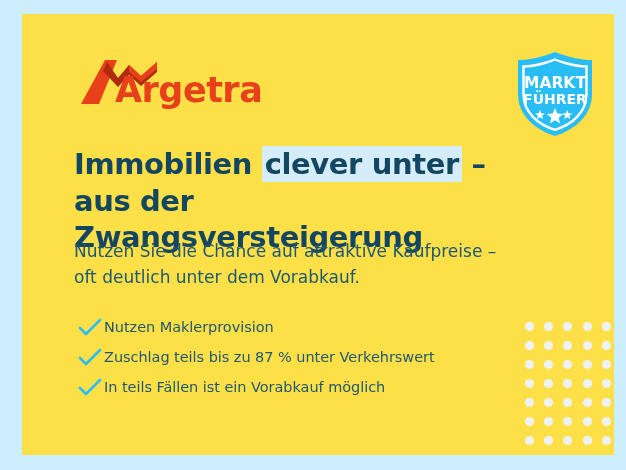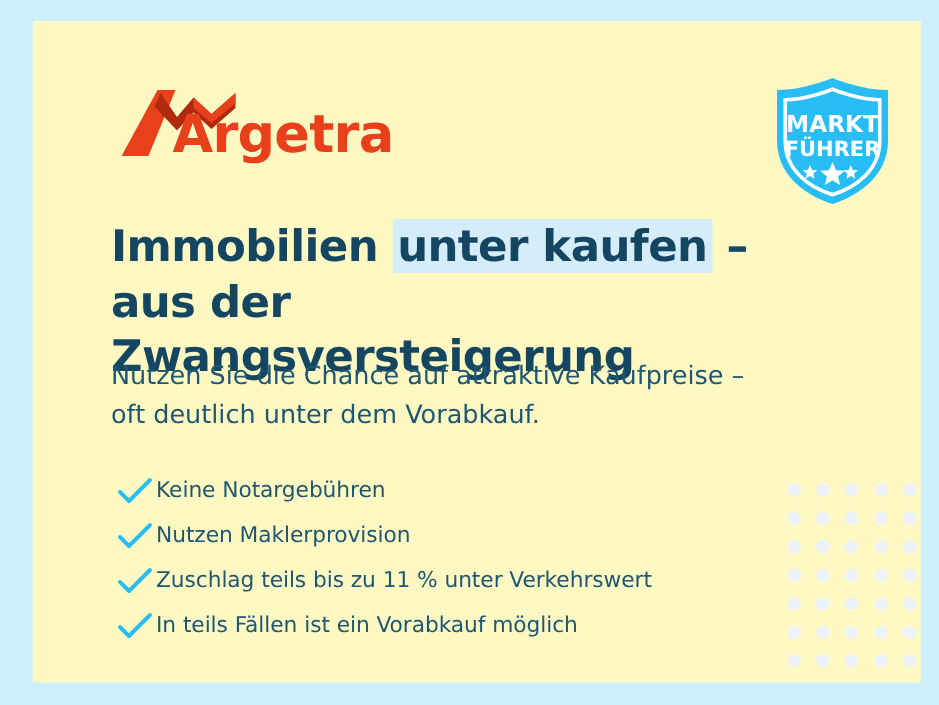--- a/index.html
+++ b/index.html
@@ -11,21 +11,21 @@
   }
   #ad {
     position: relative;
     width: 626px; height: 470px;
     background: #CDEEFC;
   }
   .card {
     position: absolute;
     left: 22px; top: 14px;
     width: 592px; height: 441px;
-    background: #fef9c3;
+    background: #fde047;
     overflow: hidden;
   }
 
   
   .dots {
     position: absolute;
     left: 498px; top: 303px;
     width: 96px; height: 152px;
     display: grid;
     grid-template-columns: repeat(5, 1fr);
@@ -190,47 +190,41 @@
         <text x="43" y="54" text-anchor="middle" fill="#FFFFFF" font-family="DejaVu Sans, sans-serif" font-size="14" font-weight="bold">FÜHRER</text>
         <g fill="#FFFFFF">
           <path d="M29 60 L30.7 64.1 L35 64.4 L31.7 67.2 L32.7 71.4 L29 69.1 L25.3 71.4 L26.3 67.2 L23 64.4 L27.3 64.1 Z" transform="scale(0.8) translate(6,15)"></path>
           <path d="M43 58 L45.3 63.5 L51.2 63.9 L46.7 67.7 L48.1 73.4 L43 70.3 L37.9 73.4 L39.3 67.7 L34.8 63.9 L40.7 63.5 Z"></path>
           <path d="M57 60 L58.7 64.1 L63 64.4 L59.7 67.2 L60.7 71.4 L57 69.1 L53.3 71.4 L54.3 67.2 L51 64.4 L55.3 64.1 Z" transform="scale(0.8) translate(12,15)"></path>
         </g>
       </svg>
     </div>
 
     <div class="headline">
-      <span>Immobilien </span><span class="hl">unter kaufen</span><span> –</span>
+      <span>Immobilien </span><span class="hl">clever unter</span><span> –</span>
       <span class="hl-line2">aus der Zwangsversteigerung</span>
     </div>
 
     <div class="subhead">
       <div>Nutzen Sie die Chance auf attraktive Kaufpreise –</div>
       <div>oft deutlich unter dem Vorabkauf.</div>
     </div>
 
     <div class="bullets">
       <div class="bullet">
         <svg class="chk" viewBox="0 0 28 22">
           <path d="M4 12 L10 18 L24 4" fill="none" stroke="#29BDF5" stroke-width="2.6" stroke-linecap="round" stroke-linejoin="round"></path>
         </svg>
-        <span class="btext">Keine Notargebühren</span>
+        <span class="btext">Nutzen Maklerprovision</span>
       </div>
       <div class="bullet">
         <svg class="chk" viewBox="0 0 28 22">
           <path d="M4 12 L10 18 L24 4" fill="none" stroke="#29BDF5" stroke-width="2.6" stroke-linecap="round" stroke-linejoin="round"></path>
         </svg>
-        <span class="btext">Nutzen Maklerprovision</span>
-      </div>
-      <div class="bullet">
-        <svg class="chk" viewBox="0 0 28 22">
-          <path d="M4 12 L10 18 L24 4" fill="none" stroke="#29BDF5" stroke-width="2.6" stroke-linecap="round" stroke-linejoin="round"></path>
-        </svg>
-        <span class="btext">Zuschlag teils bis zu 11 % unter Verkehrswert</span>
+        <span class="btext">Zuschlag teils bis zu 87 % unter Verkehrswert</span>
       </div>
       <div class="bullet">
         <svg class="chk" viewBox="0 0 28 22">
           <path d="M4 12 L10 18 L24 4" fill="none" stroke="#29BDF5" stroke-width="2.6" stroke-linecap="round" stroke-linejoin="round"></path>
         </svg>
         <span class="btext">In teils Fällen ist ein Vorabkauf möglich</span>
       </div>
     </div>
 
   </div>

